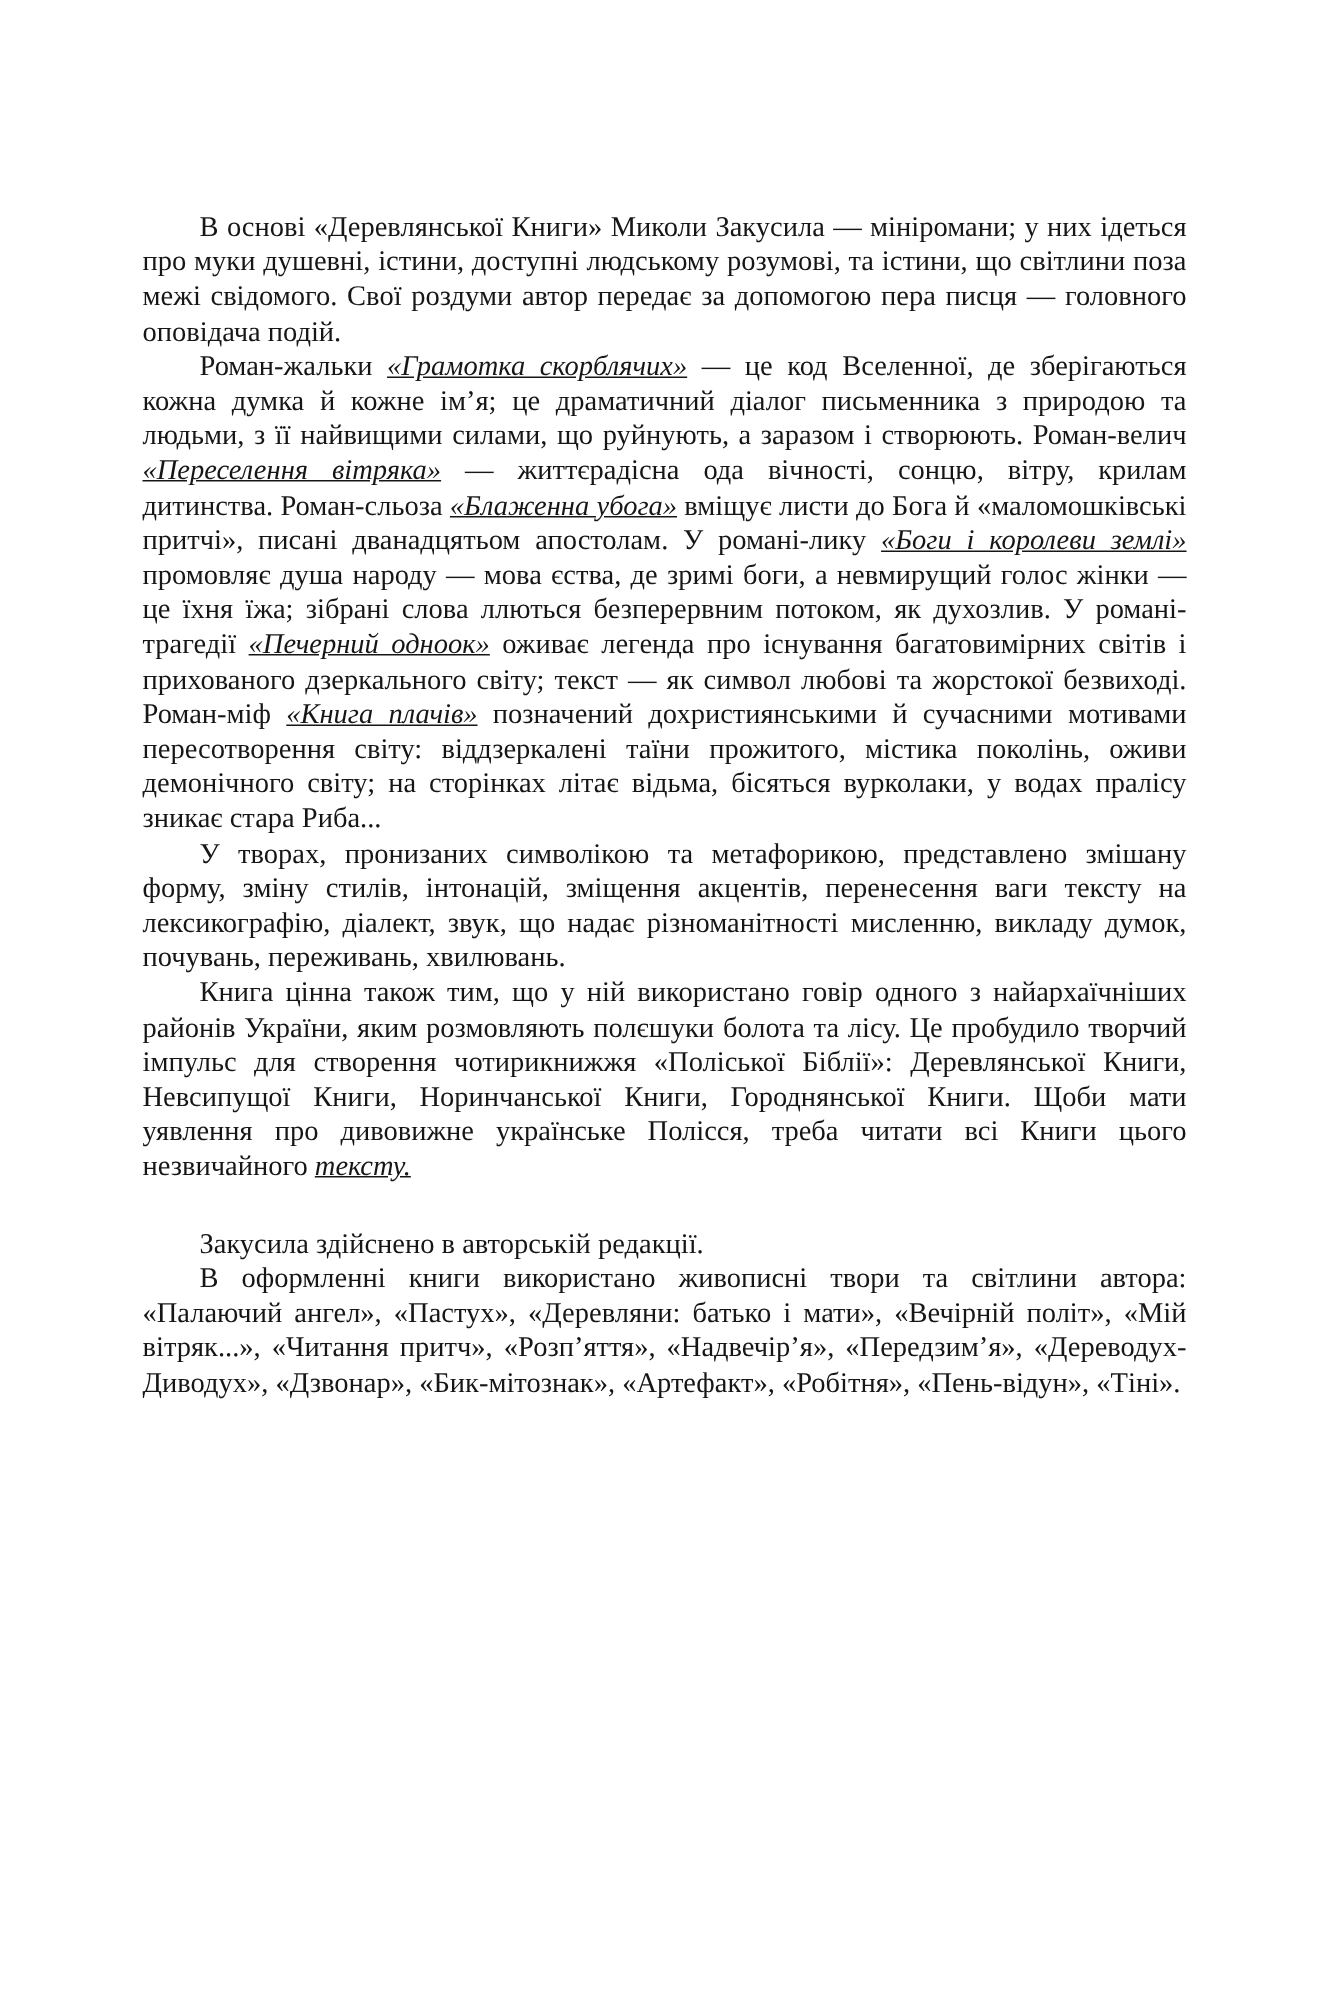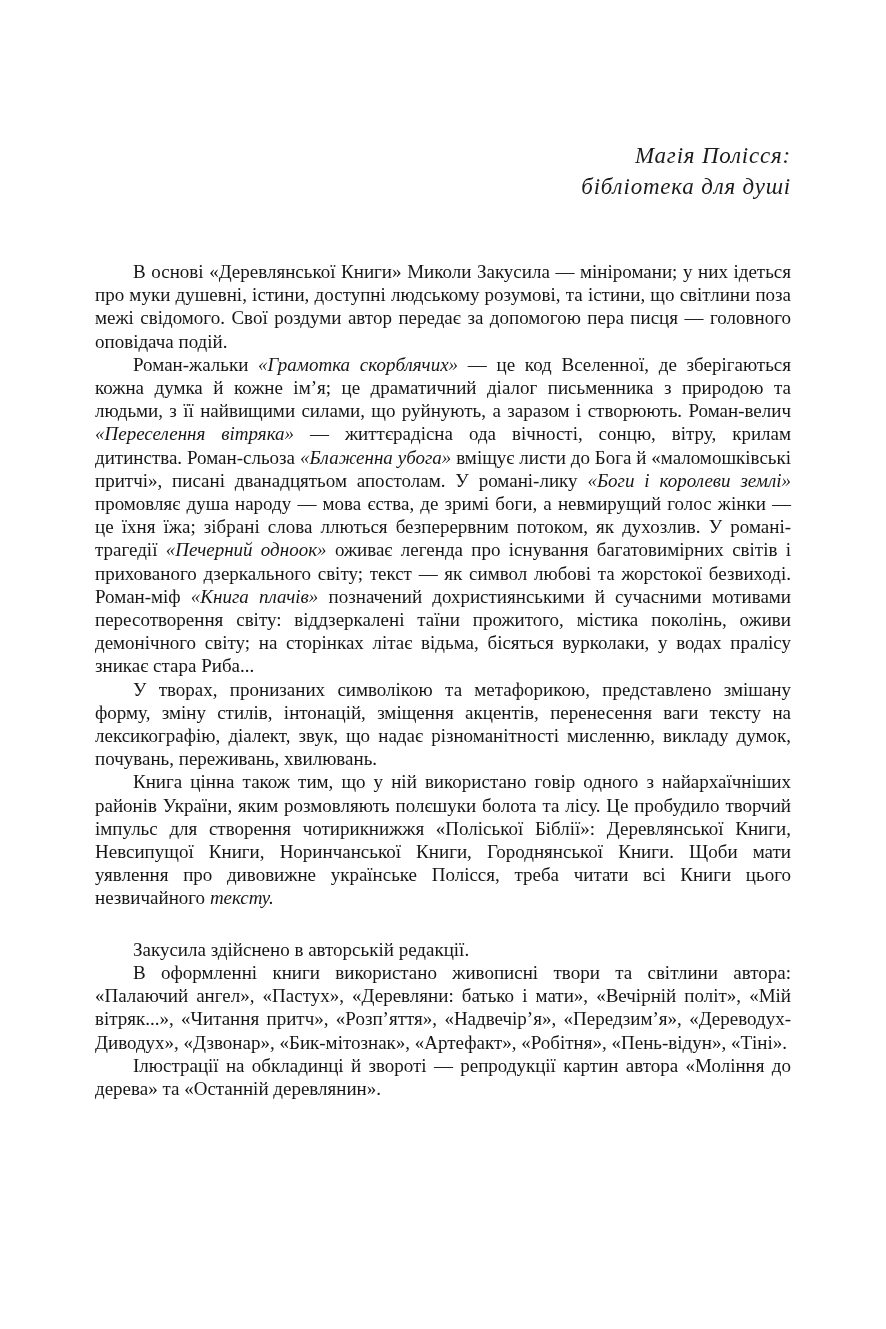--- a/index.html
+++ b/index.html
@@ -34,32 +34,28 @@
   .para {
     margin: 0;
     text-align: justify;
     text-indent: 38px;
   }
   .para.gap {
     margin-top: 28px;
   }
   .it {
     font-style: italic;
+    text-decoration: underline;
   }
 </style>
 </head>
 <body>
 
 <div class="page">
-  <div class="title-block">
-    <div>Магія Полісся:</div>
-    <div>бібліотека для душі</div>
-  </div>
   <div class="body-text">
       <p class="para"><span>В основі «Деревлянської Книги» Миколи Закусила — мініромани; у них ідеться про муки душевні, істини, доступні людському розумові, та істини, що світлини поза межі свідомого. Свої роздуми автор передає за допомогою пера писця — головного оповідача подій.</span></p>
       <p class="para"><span>Роман-жальки </span><span class="it">«Грамотка скорблячих»</span><span> — це код Вселенної, де зберігаються кожна думка й кожне ім’я; це драматичний діалог письменника з природою та людьми, з її найвищими силами, що руйнують, а заразом і створюють. Роман-велич </span><span class="it">«Переселення вітряка»</span><span> — життєрадісна ода вічності, сонцю, вітру, крилам дитинства. Роман-сльоза </span><span class="it">«Блаженна убога»</span><span> вміщує листи до Бога й «маломошківські притчі», писані дванадцятьом апостолам. У романі-лику </span><span class="it">«Боги і королеви землі»</span><span> промовляє душа народу — мова єства, де зримі боги, а невмирущий голос жінки — це їхня їжа; зібрані слова ллються безперервним потоком, як духозлив. У романі-трагедії </span><span class="it">«Печерний одноок»</span><span> оживає легенда про існування багатовимірних світів і прихованого дзеркального світу; текст — як символ любові та жорстокої безвиході. Роман-міф </span><span class="it">«Книга плачів»</span><span> позначений дохристиянськими й сучасними мотивами пересотворення світу: віддзеркалені таїни прожитого, містика поколінь, оживи демонічного світу; на сторінках літає відьма, бісяться вурколаки, у водах пралісу зникає стара Риба...</span></p>
       <p class="para"><span>У творах, пронизаних символікою та метафорикою, представлено змішану форму, зміну стилів, інтонацій, зміщення акцентів, перенесення ваги тексту на лексикографію, діалект, звук, що надає різноманітності мисленню, викладу думок, почувань, переживань, хвилювань.</span></p>
       <p class="para"><span>Книга цінна також тим, що у ній використано говір одного з найархаїчніших районів України, яким розмовляють полєшуки болота та лісу. Це пробудило творчий імпульс для створення чотирикнижжя «Поліської Біблії»: Деревлянської Книги, Невсипущої Книги, Норинчанської Книги, Городнянської Книги. Щоби мати уявлення про дивовижне українське Полісся, треба читати всі Книги цього незвичайного </span><span class="it">тексту.</span></p>
       <p class="para gap"><span>Закусила здійснено в авторській редакції.</span></p>
       <p class="para"><span>В оформленні книги використано живописні твори та світлини автора: «Палаючий ангел», «Пастух», «Деревляни: батько і мати», «Вечірній політ», «Мій вітряк...», «Читання притч», «Розп’яття», «Надвечір’я», «Передзим’я», «Дереводух-Диводух», «Дзвонар», «Бик-мітознак», «Артефакт», «Робітня», «Пень-відун», «Тіні».</span></p>
-      <p class="para"><span>Ілюстрації на обкладинці й звороті — репродукції картин автора «Моління до дерева» та «Останній деревлянин».</span></p>
     </div>
 </div>
 
 </body></html>

